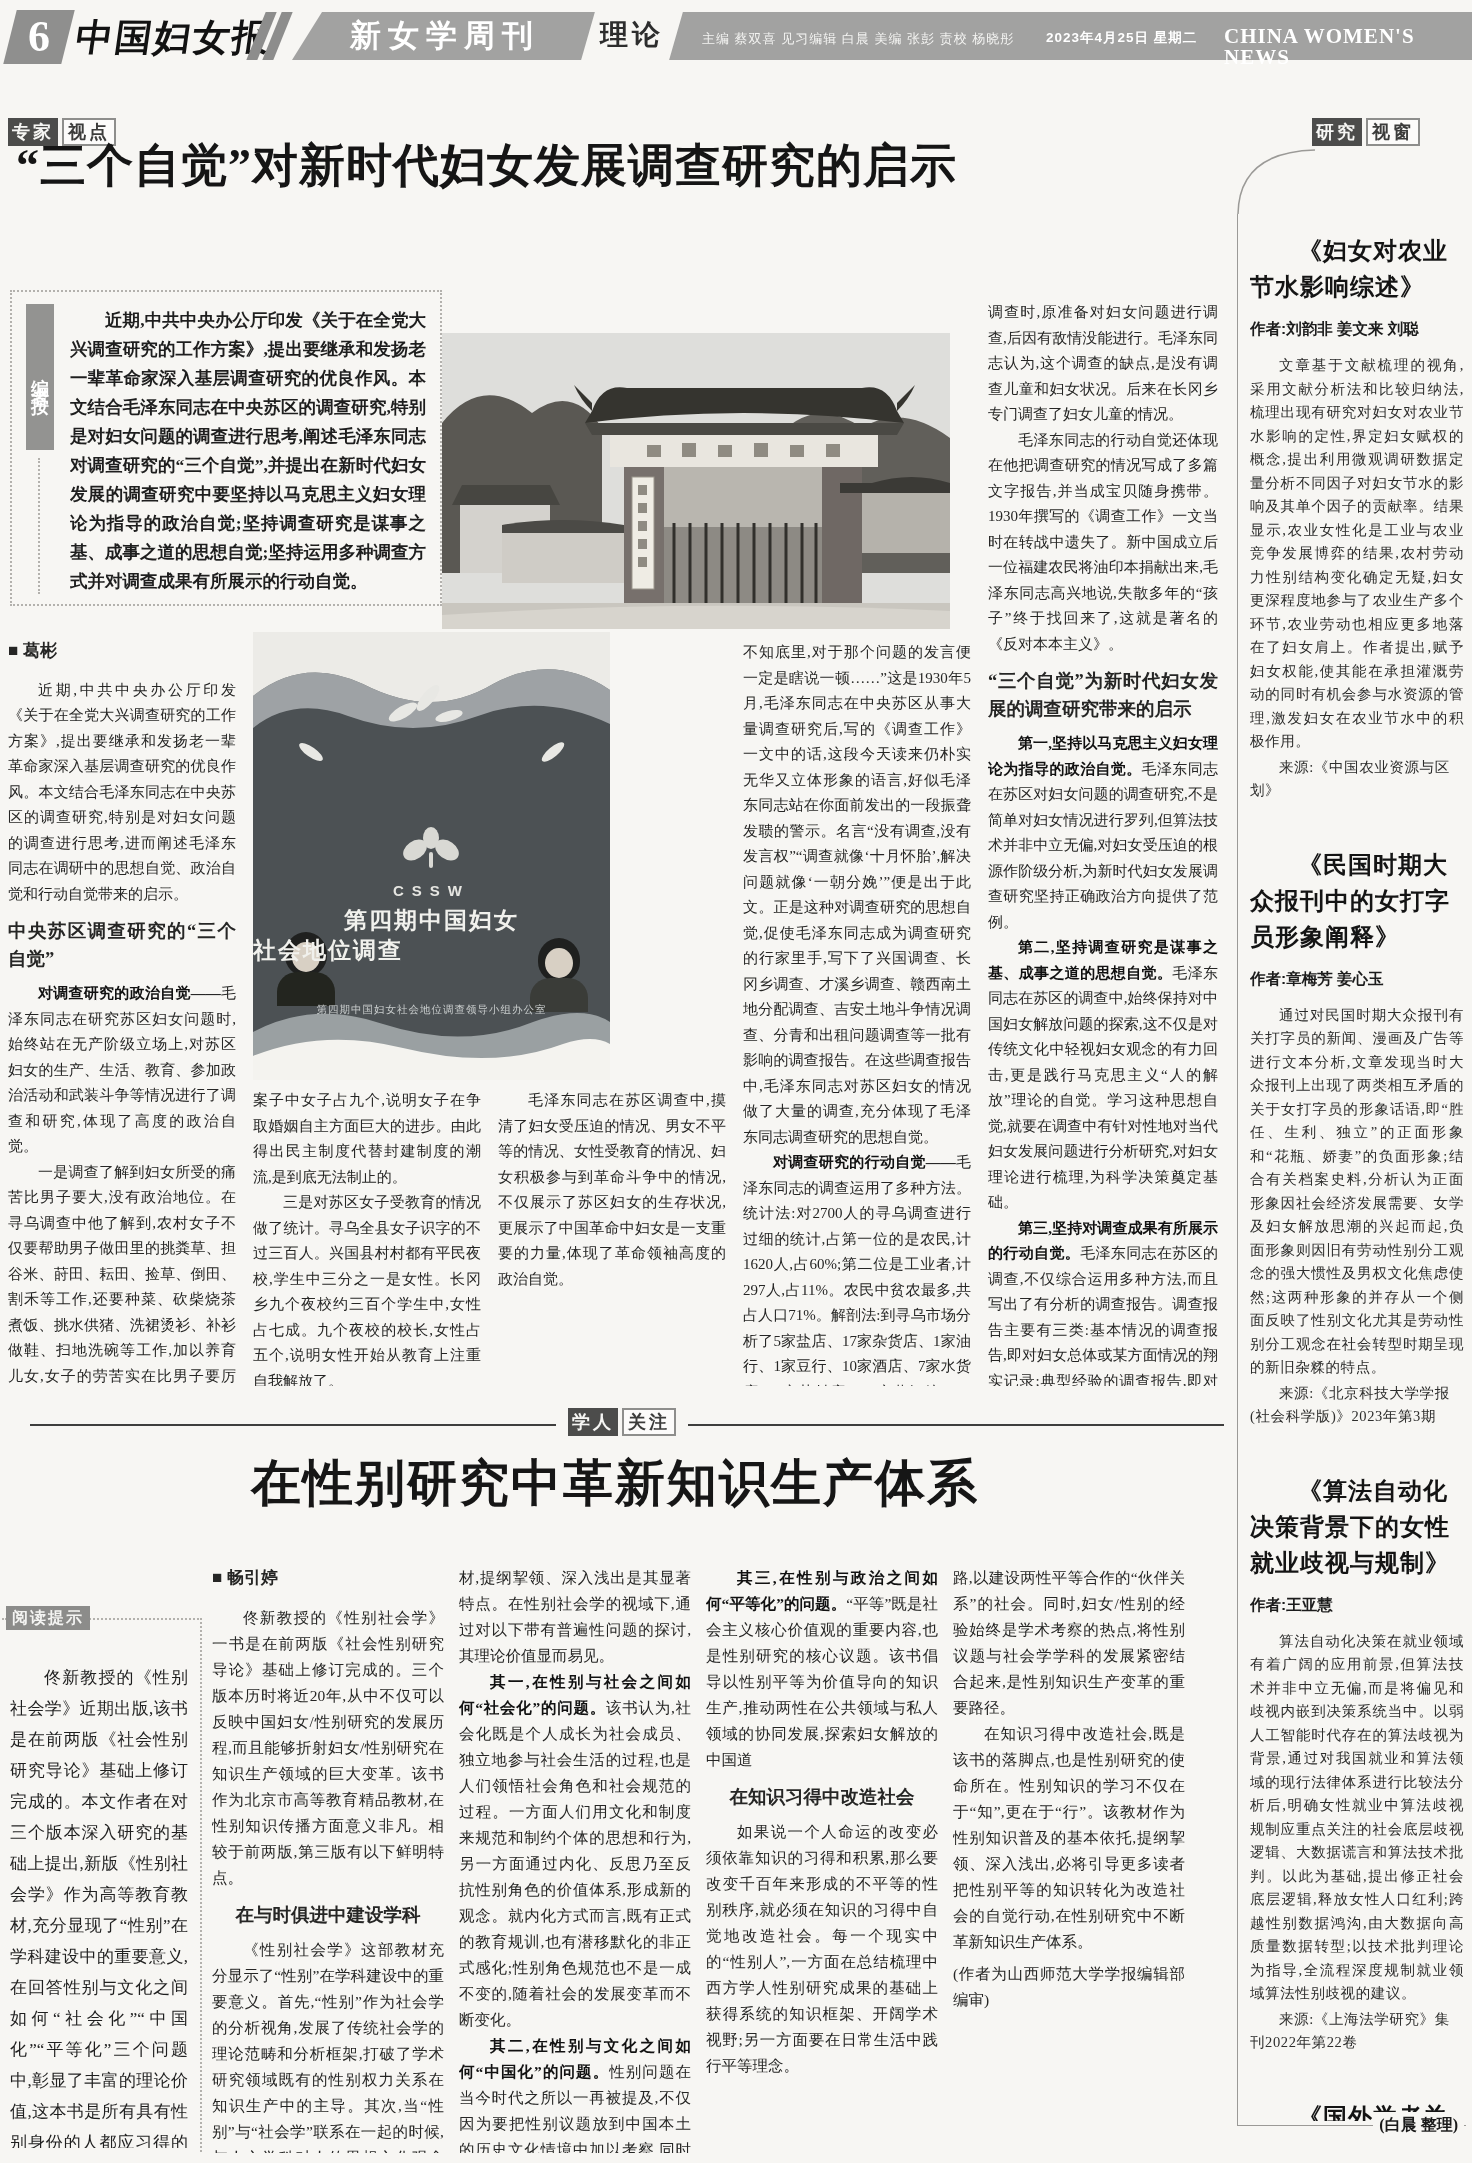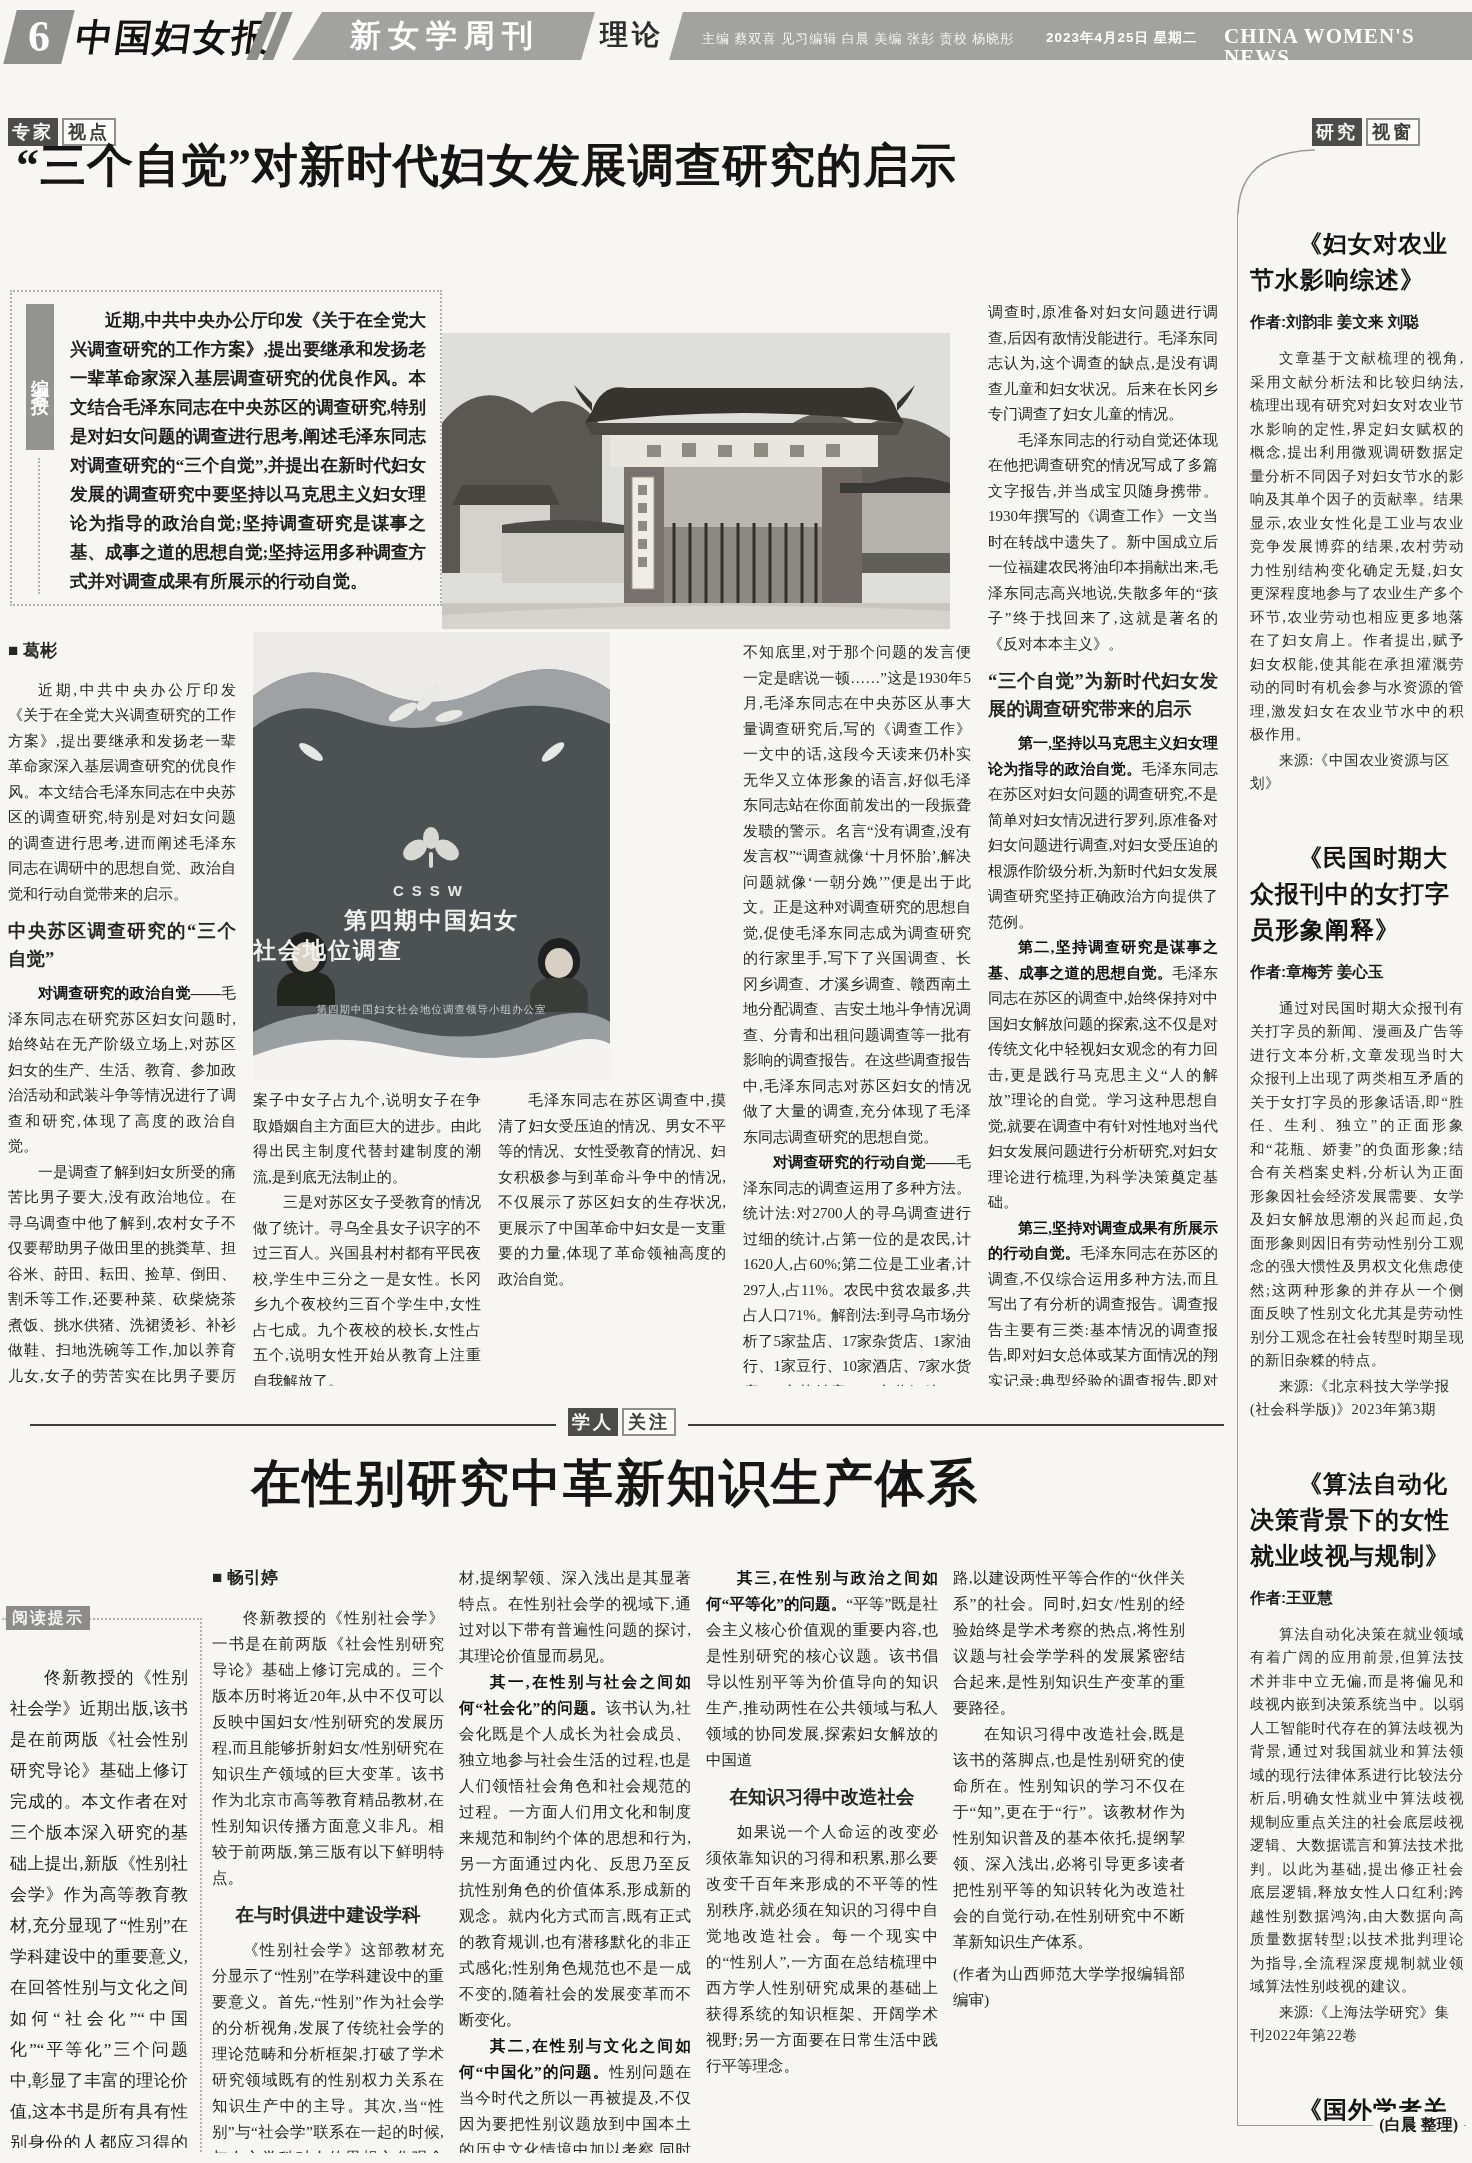--- a/index.html
+++ b/index.html
@@ -84,21 +84,21 @@
         text-align:justify;color:#262625;overflow:hidden}
   .bcol p{margin:0;text-indent:2em}
 
   
   .sb-tag{left:1312px;top:118px}
   .sb-arc{left:1237px;top:146px}
   .sb-box{left:1237px;top:214px;width:229px;height:1912px;border-left:1px solid #9b9a97;
           border-bottom:1px solid #9b9a97;box-sizing:border-box}
   .sb-flow{position:absolute;left:12px;right:2px;top:0;bottom:4px;overflow:hidden}
   .sb-art{margin:36px 0 44px}
-  .sb-art:first-child{margin-top:12px}
+  .sb-art:first-child{margin-top:19px}
   .sb-title{font-size:24px;line-height:36px;font-weight:900;text-indent:2em;letter-spacing:1px;color:#141414}
   .sb-author{font-family:"Liberation Sans","DejaVu Sans",sans-serif;font-weight:bold;font-size:15.5px;
              margin:14px 0 14px;color:#1c1c1c}
   .sb-body{font-size:14.5px;line-height:23.5px;text-align:justify;letter-spacing:.6px;color:#2d2d2c;
            text-indent:2em;margin:0}
   .sb-source{font-size:14.5px;line-height:23.5px;letter-spacing:.6px;color:#2d2d2c;text-indent:2em;margin:2px 0 0}
   .sb-compiler{position:absolute;right:2px;bottom:-13px;background:#f7f6f3;padding:0 6px;
                font:bold 16px/26px "Liberation Serif",serif;color:#1a1a1a}
 </style>
 </head>
@@ -252,21 +252,21 @@
 
   <div class="txtcol" style="left:743px;top:640px;height:746px">
     <p style="text-indent:0">不知底里,对于那个问题的发言便一定是瞎说一顿……”这是1930年5月,毛泽东同志在中央苏区从事大量调查研究后,写的《调查工作》一文中的话,这段今天读来仍朴实无华又立体形象的语言,好似毛泽东同志站在你面前发出的一段振聋发聩的警示。名言“没有调查,没有发言权”“调查就像‘十月怀胎’,解决问题就像‘一朝分娩’”便是出于此文。正是这种对调查研究的思想自觉,促使毛泽东同志成为调查研究的行家里手,写下了兴国调查、长冈乡调查、才溪乡调查、赣西南土地分配调查、吉安土地斗争情况调查、分青和出租问题调查等一批有影响的调查报告。在这些调查报告中,毛泽东同志对苏区妇女的情况做了大量的调查,充分体现了毛泽东同志调查研究的思想自觉。</p>
     <p><span class="lead">对调查研究的行动自觉——</span><span>毛泽东同志的调查运用了多种方法。统计法:对2700人的寻乌调查进行过细的统计,占第一位的是农民,计1620人,占60%;第二位是工业者,计297人,占11%。农民中贫农最多,共占人口71%。解剖法:到寻乌市场分析了5家盐店、17家杂货店、1家油行、1家豆行、10家酒店、7家水货店、2家药材店、16家黄烟馆、10家裁缝店、3家打铁店、7家首饰店的具体情况,并写出8万字的《寻乌调查》。在调查中,毛泽东同志非常关心妇女问题,在兴国傅济庭等八家</span></p>
   </div>
 
   <div class="txtcol" style="left:988px;top:300px;width:230px;height:1086px">
     <p style="text-indent:0">调查时,原准备对妇女问题进行调查,后因有敌情没能进行。毛泽东同志认为,这个调查的缺点,是没有调查儿童和妇女状况。后来在长冈乡专门调查了妇女儿童的情况。</p>
     <p>毛泽东同志的行动自觉还体现在他把调查研究的情况写成了多篇文字报告,并当成宝贝随身携带。1930年撰写的《调查工作》一文当时在转战中遗失了。新中国成立后一位福建农民将油印本捐献出来,毛泽东同志高兴地说,失散多年的“孩子”终于找回来了,这就是著名的《反对本本主义》。</p>
     <p class="colsub">“三个自觉”为新时代妇女发展的调查研究带来的启示</p>
-    <p><span class="lead">第一,坚持以马克思主义妇女理论为指导的政治自觉。</span><span>毛泽东同志在苏区对妇女问题的调查研究,不是简单对妇女情况进行罗列,原准备对妇女问题进行调查,对妇女受压迫的根源作阶级分析,为新时代妇女发展调查研究坚持正确政治方向提供了范例。</span></p>
+    <p><span class="lead">第一,坚持以马克思主义妇女理论为指导的政治自觉。</span><span>毛泽东同志在苏区对妇女问题的调查研究,不是简单对妇女情况进行罗列,但算法技术并非中立无偏,对妇女受压迫的根源作阶级分析,为新时代妇女发展调查研究坚持正确政治方向提供了范例。</span></p>
     <p><span class="lead">第二,坚持调查研究是谋事之基、成事之道的思想自觉。</span><span>毛泽东同志在苏区的调查中,始终保持对中国妇女解放问题的探索,这不仅是对传统文化中轻视妇女观念的有力回击,更是践行马克思主义“人的解放”理论的自觉。学习这种思想自觉,就要在调查中有针对性地对当代妇女发展问题进行分析研究,对妇女理论进行梳理,为科学决策奠定基础。</span></p>
     <p><span class="lead">第三,坚持对调查成果有所展示的行动自觉。</span><span>毛泽东同志在苏区的调查,不仅综合运用多种方法,而且写出了有分析的调查报告。调查报告主要有三类:基本情况的调查报告,即对妇女总体或某方面情况的翔实记录;典型经验的调查报告,即对妇女发展中做得比较好的、可以推介经验的报告;社会问题的调查报告,即对妇女发展和权益保障中存在的问题进行研究和分析的报告。在中央苏区全党大兴调查研究之风中,写出经得起实践检验的有分析的调查报告,是妇女研究者行动自觉的最好体现。</span></p>
 
   </div>
 
   <div class="abs sch-rule"></div>
   <div class="abs sch-tag tag">
     <span class="dk">学人</span>
     <span class="lt">关注</span>
   </div>

